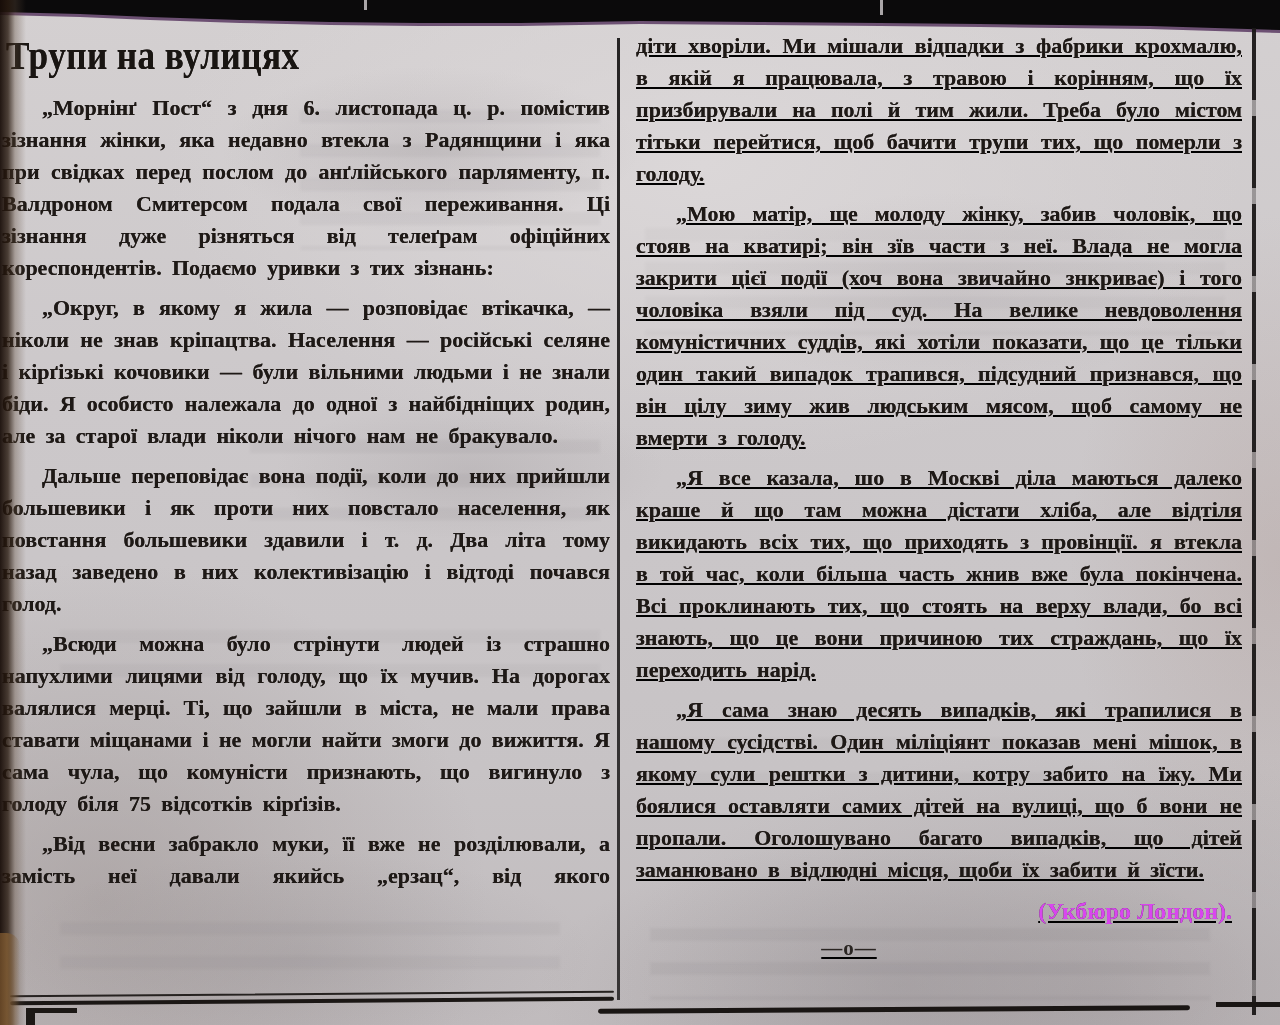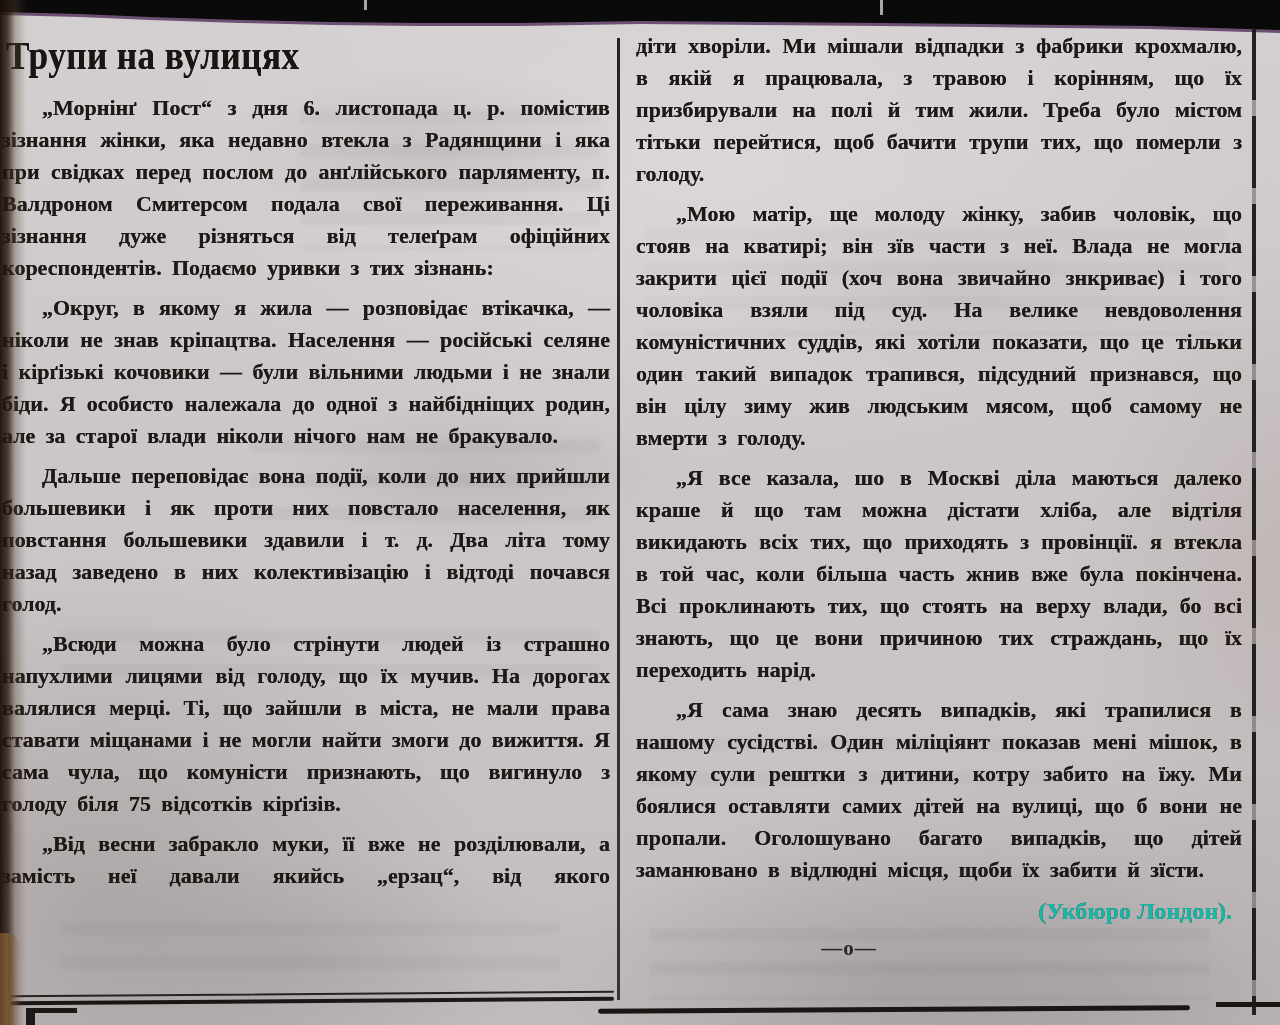--- a/index.html
+++ b/index.html
@@ -30,31 +30,31 @@
   .top-edge{position:absolute;left:0;top:0;width:1280px;height:34px;background:#0b0a0b;
     clip-path:polygon(0 0,1280px 0,1280px 30px,1150px 26px,980px 24px,880px 23px,760px 22px,640px 21px,520px 23px,420px 23px,330px 22px,240px 20px,150px 17px,80px 14px,0 12px);}
   .notch{position:absolute;top:0;width:3px;background:rgba(210,205,207,.8);}
   
   .spine{position:absolute;left:0;top:0;width:26px;height:1025px;z-index:7;pointer-events:none;
     background:linear-gradient(90deg, rgba(24,13,8,.95) 0, rgba(42,27,16,.8) 8px, rgba(92,72,55,.35) 15px, rgba(120,100,80,0) 26px);}
   .curl{position:absolute;left:0;top:933px;width:20px;height:92px;z-index:8;opacity:.9;border-radius:0 14px 4px 0;
     background:linear-gradient(90deg,#6b4a28 0,#7d5a33 7px,rgba(125,90,51,0) 20px);}
   
   .col-left{position:absolute;left:2px;top:26px;width:608px;z-index:3;}
-  .col-right{position:absolute;left:636px;top:30px;width:606px;z-index:3;}
+  .col-right{position:absolute;left:636px;top:30px;width:606px;z-index:3;text-decoration:underline;}
   .title{font-weight:bold;font-size:40px;line-height:48px;color:#191512;margin:6px 0 12px 4px;
     letter-spacing:.5px;transform:scaleX(.88);transform-origin:left center;white-space:nowrap;
     text-shadow:0 0 .6px rgba(25,21,18,.9);}
   .col-left p,.col-right p{font-size:22px;line-height:32px;font-weight:bold;color:#1e1916;
     text-align:justify;margin:0 0 8px 0;text-indent:40px;word-spacing:.22em;
     text-shadow:0 0 .5px rgba(30,25,22,.85);}
   .col-right p{line-height:32px;}
   p.p-cont{text-indent:0;}
   p.p-runover{text-align-last:justify;margin-bottom:0;}
-  .signature{font-size:24px;line-height:34px;font-weight:bold;color:#14b8a6;text-align:right;
+  .signature{font-size:24px;line-height:34px;font-weight:bold;color:#d946ef;text-align:right;
     padding-right:10px;margin-top:4px;text-shadow:0 0 .5px rgba(30,25,22,.85);}
   .end-mark{font-size:21px;line-height:28px;font-weight:bold;color:#2a2522;text-align:center;
     letter-spacing:1px;margin-top:6px;transform:translateX(-90px);}
   
   .divider-mid{position:absolute;left:617px;top:38px;width:3px;height:962px;z-index:2;
     background:linear-gradient(to bottom, rgba(22,20,20,.92), rgba(22,20,20,.8));}
   .divider-right{position:absolute;left:1252px;top:28px;width:4px;height:987px;z-index:2;
     background:repeating-linear-gradient(to bottom, rgba(26,23,23,.95) 0 72px, rgba(26,23,23,.3) 72px 88px);}
   .rule-left{position:absolute;left:10px;top:993px;width:604px;z-index:4;transform:rotate(-.45deg);}
   .rule-left .thin{height:2px;background:#262220;border-radius:2px;margin-bottom:4px;}

